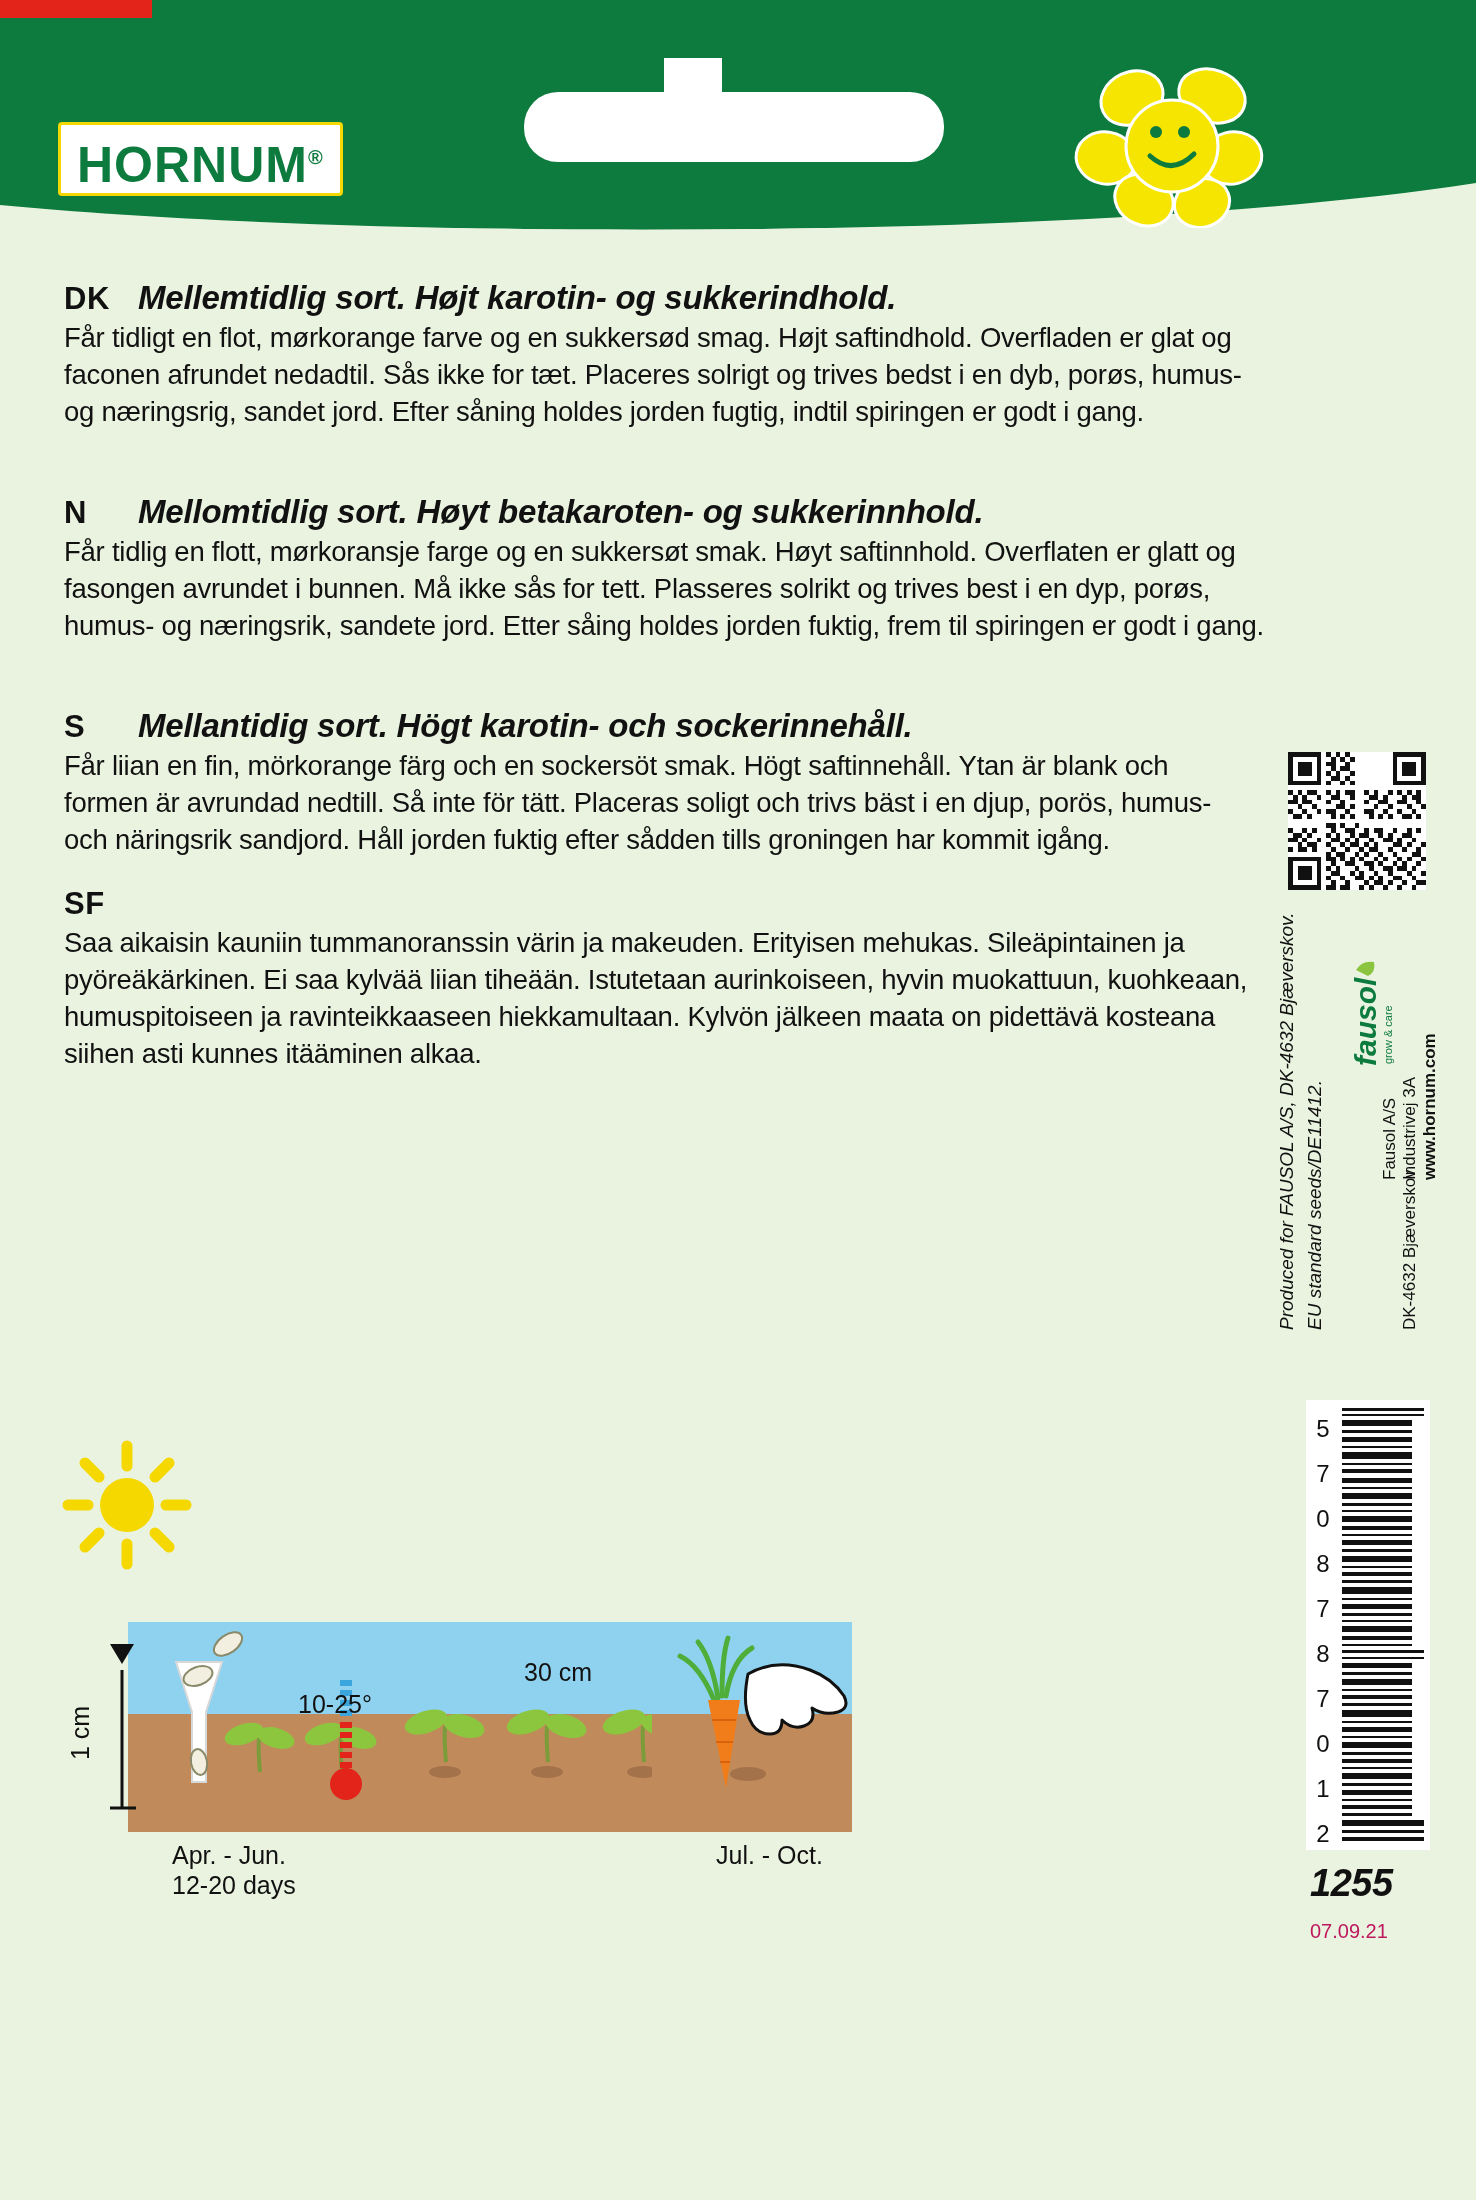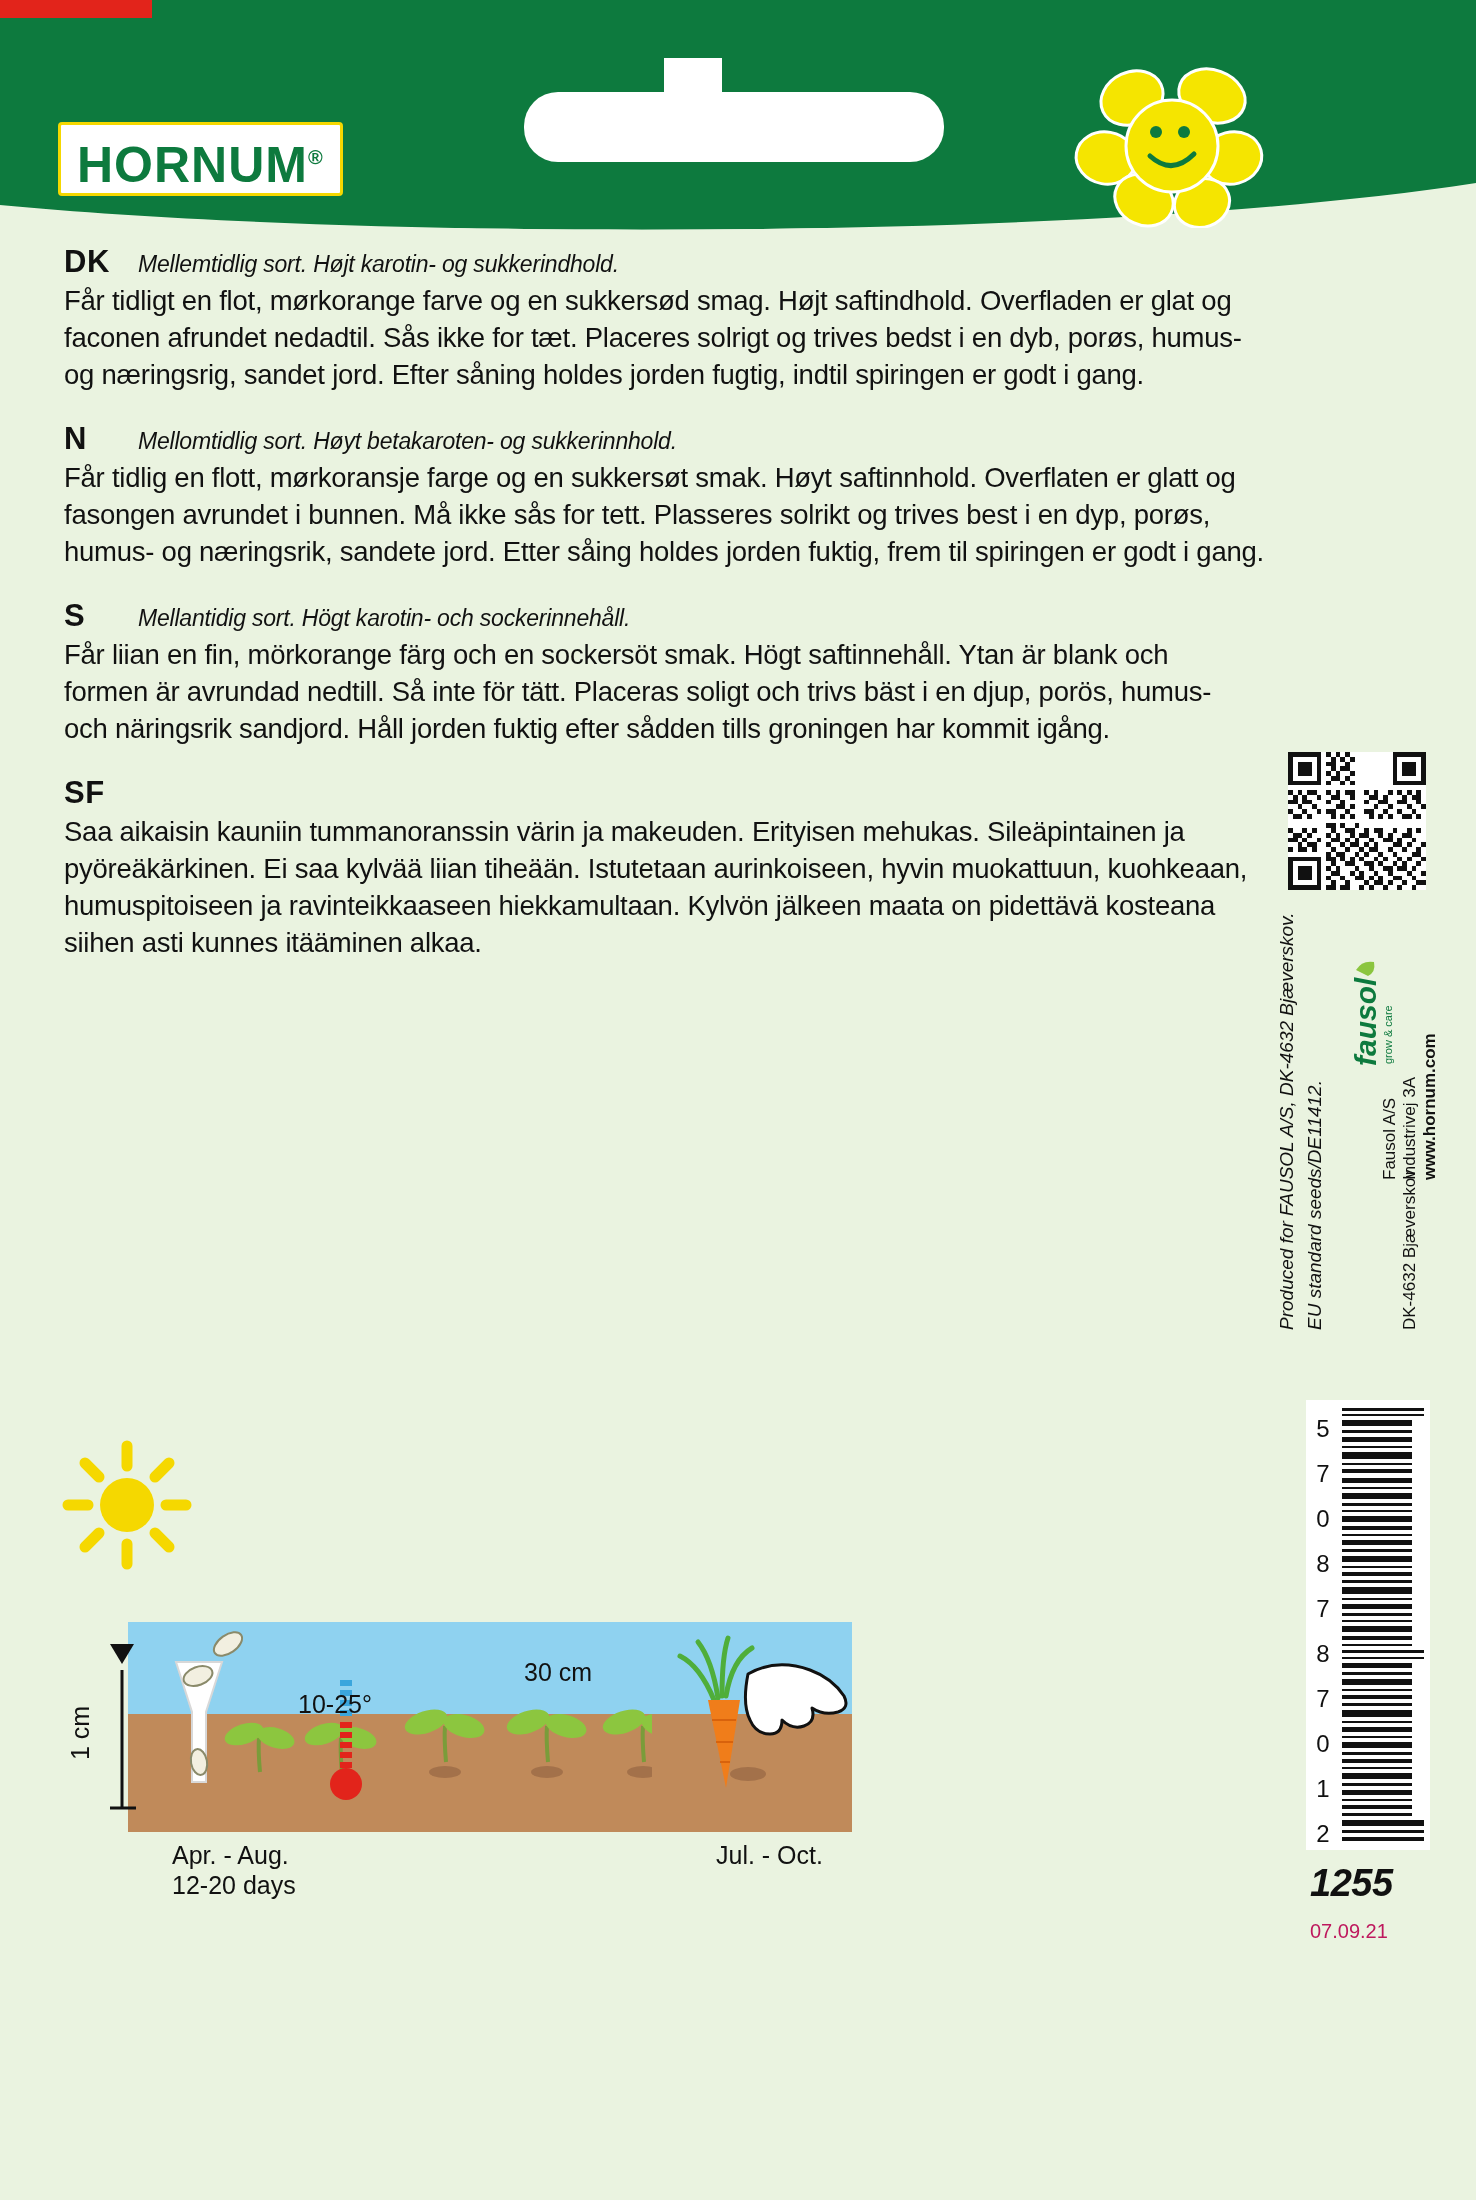--- a/index.html
+++ b/index.html
@@ -114,25 +114,26 @@
   }
   .lang-code {
     font-weight: bold;
     font-size: 31px;
     color: #111;
     width: 74px;
     flex: 0 0 74px;
     letter-spacing: 0.5px;
   }
   .lang-title {
-    font-weight: normal;
+    font-weight: bold;
     font-style: italic;
-    font-size: 23px;
+    font-size: 33px;
     color: #111;
     letter-spacing: -0.2px;
+    margin-top: 35px;
   }
   .lang-body {
     font-size: 27.5px;
     line-height: 37px;
     color: #111;
     width: 1205px;
     letter-spacing: -0.25px;
   }
 
   
@@ -740,21 +741,21 @@
         <line x1="60" y1="124" x2="84" y2="124"></line>
         <line x1="64" y1="146" x2="81" y2="146"></line>
         <line x1="68" y1="166" x2="78" y2="166"></line>
       </g>
 
       <path d="M96 78 q28 -16 62 -4 q22 8 34 26 q6 12 -6 16 q-14 4 -26 -4 q4 14 -8 18 q-12 4 -22 -6 q0 14 -12 14 q-14 0 -20 -14 q-8 -16 -2 -46 z" fill="#ffffff" stroke="#111" stroke-width="3" stroke-linejoin="round"></path>
       <ellipse cx="96" cy="178" rx="18" ry="7" fill="#a3714a"></ellipse>
     </svg>
 
     <div class="panel-caption cap1">
-      <div>Apr. - Aug.</div>
+      <div>Apr. - Jun.</div>
       <div>12-20 days</div>
     </div>
     <div class="panel-caption cap2">
       <div>Jul. - Oct.</div>
     </div>
 
   </div>
 
 </div>
 

